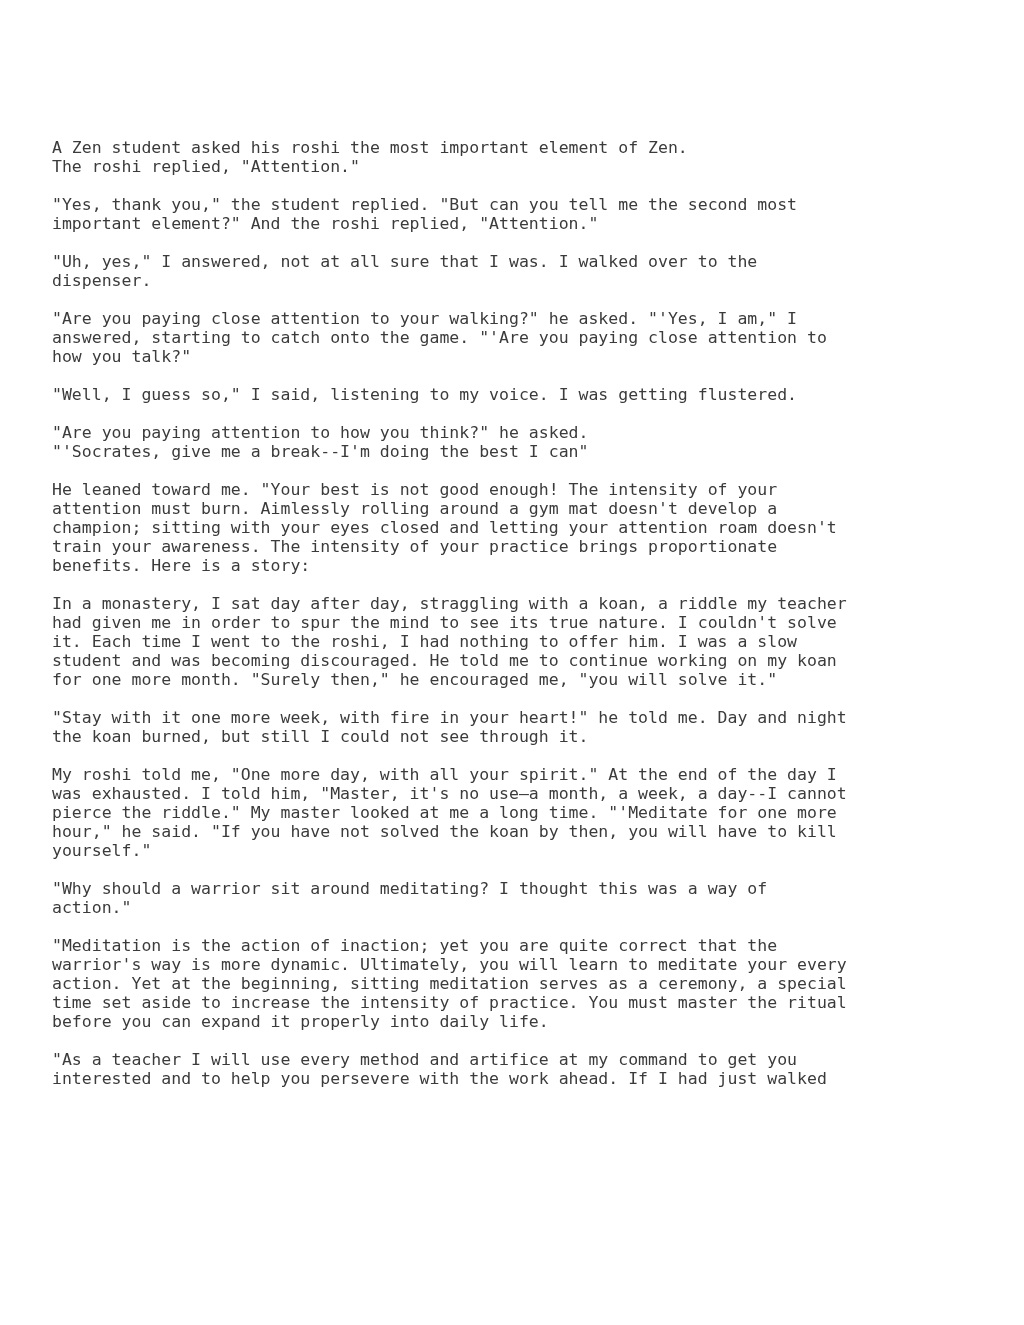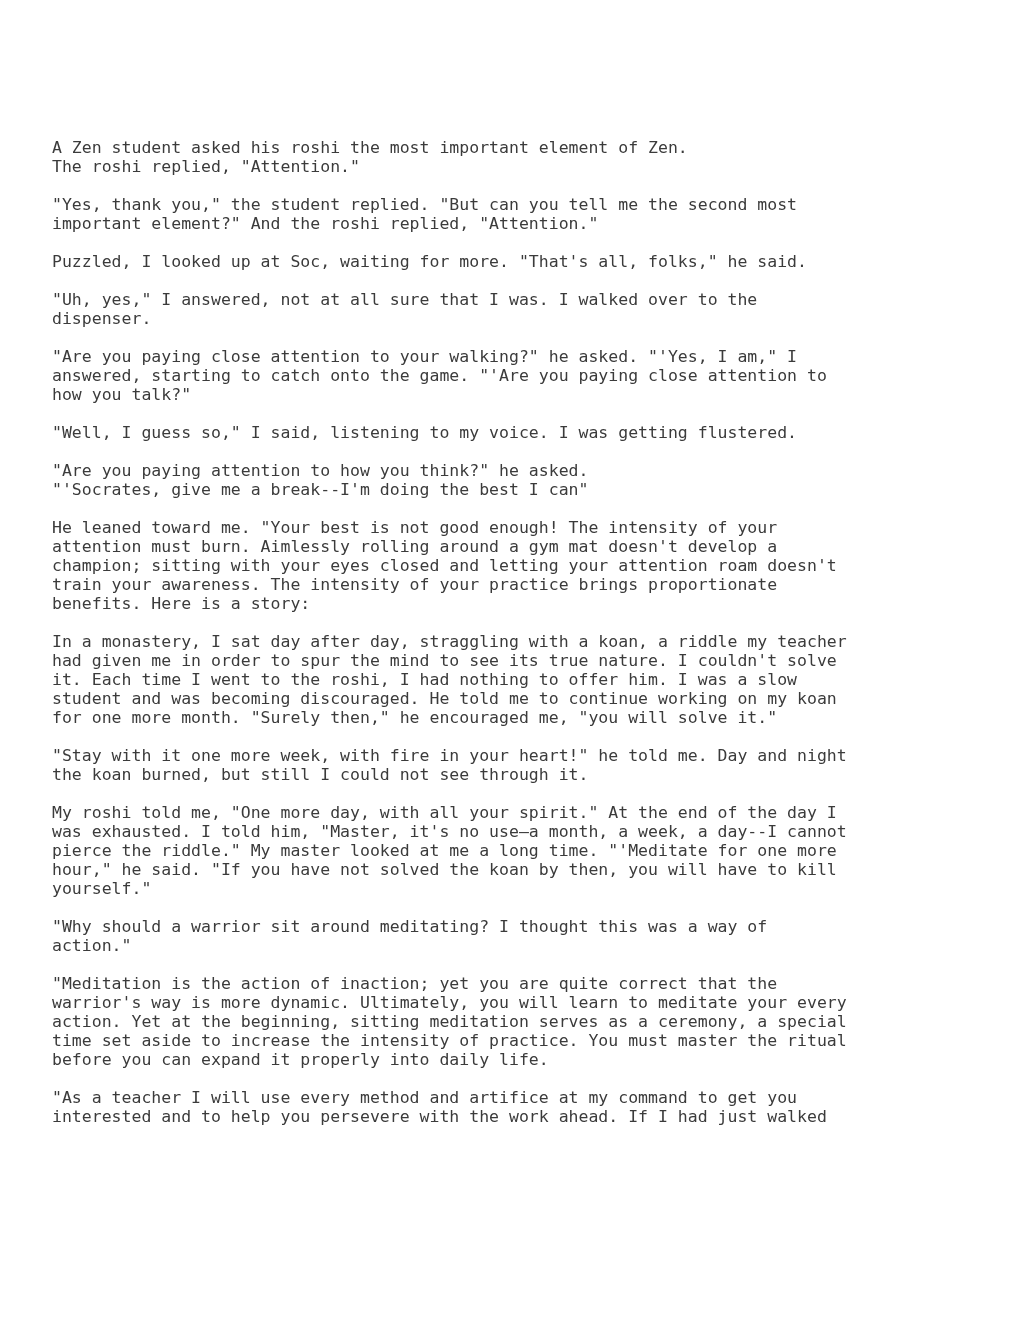--- a/index.html
+++ b/index.html
@@ -34,21 +34,20 @@
 </style>
 </head>
 <body>
 
 <div class="page">
   <div class="text-body">
     <p class="para">A Zen student asked his roshi the most important element of Zen.
 The roshi replied, "Attention."</p>
     <p class="para">"Yes, thank you," the student replied. "But can you tell me the second most
 important element?" And the roshi replied, "Attention."</p>
-    <p class="para">Puzzled, I looked up at Soc, waiting for more. "That's all, folks," he said.</p>
     <p class="para">"Uh, yes," I answered, not at all sure that I was. I walked over to the
 dispenser.</p>
     <p class="para">"Are you paying close attention to your walking?" he asked. "'Yes, I am," I
 answered, starting to catch onto the game. "'Are you paying close attention to
 how you talk?"</p>
     <p class="para">"Well, I guess so," I said, listening to my voice. I was getting flustered.</p>
     <p class="para">"Are you paying attention to how you think?" he asked.
 "'Socrates, give me a break--I'm doing the best I can"</p>
     <p class="para">He leaned toward me. "Your best is not good enough! The intensity of your
 attention must burn. Aimlessly rolling around a gym mat doesn't develop a

